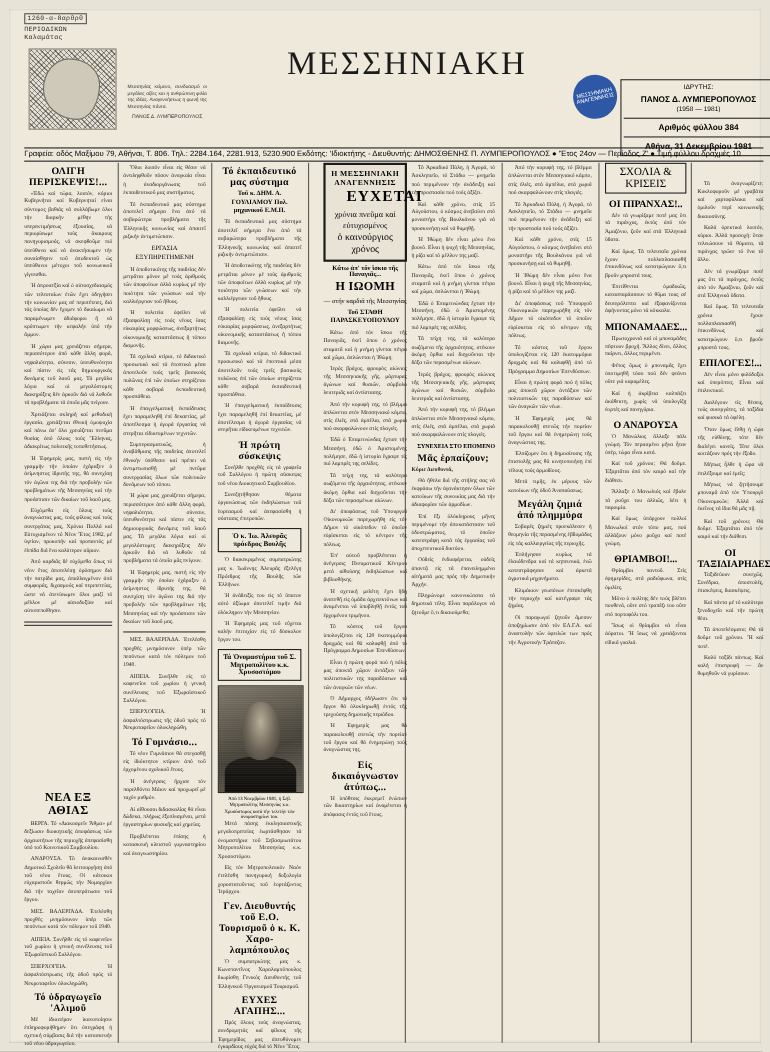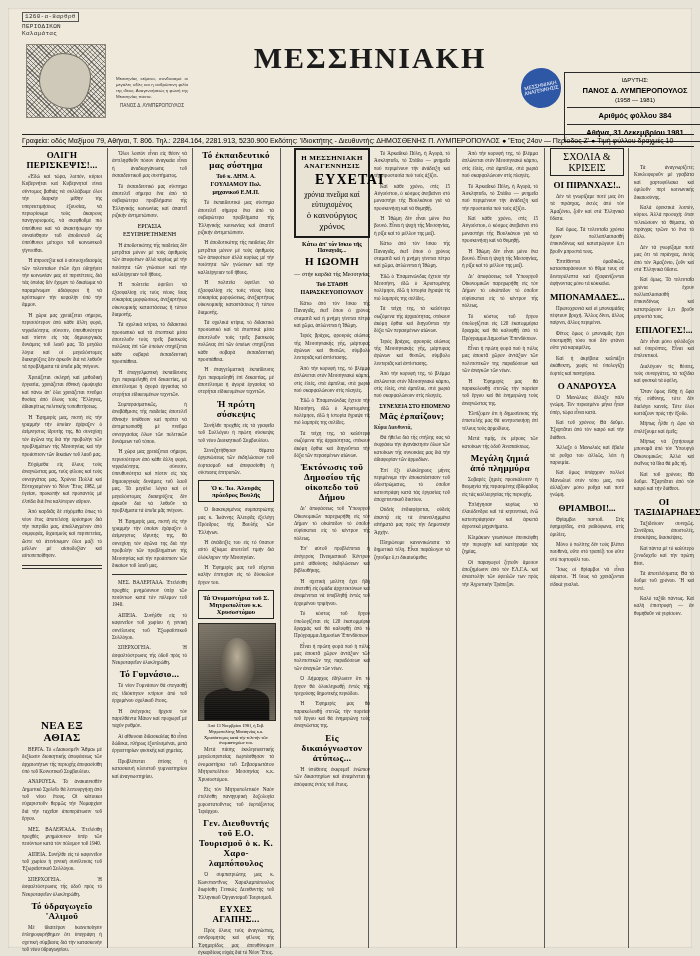--- a/index.html
+++ b/index.html
@@ -33,21 +33,21 @@
     position:absolute;left:12px;top:8px;width:52px;height:56px;background:#cfc9ba;
     border-radius:46% 54% 40% 60%/50% 42% 58% 50%;
     box-shadow:0 0 0 1px #6e6a5e inset;
   }
   
   .masthead{
     position:absolute;left:8px;top:30px;width:684px;height:86px;
   }
   .mh-title{
     position:absolute;left:178px;top:4px;width:352px;text-align:center;
-    font-family:"Liberation Serif", serif;font-weight:bold;color:#1b1b1b;
+    font-family:"Liberation Serif", serif;font-weight:normal;color:#1b1b1b;
   }
   .mh-line1{font-size:30px;letter-spacing:2px;line-height:1.05;}
   .mh-line2{font-size:30px;letter-spacing:1px;line-height:1.05;margin-top:2px;}
   .mh-badge{
     position:absolute;left:505px;top:30px;width:40px;height:40px;border-radius:50%;
     background:#2e57a6;color:#fff;font-size:5px;line-height:1.05;text-align:center;
     display:flex;align-items:center;justify-content:center;font-family:"Liberation Sans", sans-serif;
     transform:rotate(-12deg);
   }
   .mh-right{
@@ -288,21 +288,20 @@
         <div class="hdr">Η ΙΩΟΜΗ</div>
         <div class="sub">— στήν καρδιά τῆς Μεσσηνίας</div>
         <div class="byline">Τοῦ ΣΤΑΘΗ ΠΑΡΑΣΚΕΥΟΠΟΥΛΟΥ</div>
         <div class="body">
           <p>Κάτω ἀπό τόν ἴσκιο τῆς Παναγιᾶς, ἐκεῖ ὅπου ὁ χρόνος σταματᾶ καί ἡ μνήμη γίνεται πέτρα καί χῶμα, ἁπλώνεται ἡ Ἰθώμη.</p>
           <p>Ἱερός βράχος, φρουρός αἰώνιος τῆς Μεσσηνιακῆς γῆς, μάρτυρας ἀγώνων καί θυσιῶν, σύμβολο λευτεριᾶς καί ἀντίστασης.</p>
           <p>Ἀπό τήν κορυφή της, τό βλέμμα ἁπλώνεται στόν Μεσσηνιακό κάμπο, στίς ἐλιές, στά ἀμπέλια, στά χωριά πού σκαρφαλώνουν στίς πλαγιές.</p>
           <p>Ἐδῶ ὁ Ἐπαμεινώνδας ἔχτισε τήν Μεσσήνη, ἐδῶ ὁ Ἀριστομένης πολέμησε, ἐδῶ ἡ ἱστορία ἔγραψε τίς πιό λαμπρές της σελίδες.</p>
           <p>Τά τείχη της, τά καλύτερα σωζόμενα τῆς ἀρχαιότητας, στέκουν ἀκόμη ὄρθια καί διηγοῦνται τήν δόξα τῶν περασμένων αἰώνων.</p>
         </div>
-        <div class="hdr sm">Ἑκτόνωσις τοῦ Δημοσίου τῆς οἰκοπεδο τοῦ Δήμου</div>
         <div class="body">
           <p>Δι' ἀποφάσεως τοῦ Ὑπουργοῦ Οἰκονομικῶν παρεχωρήθη εἰς τόν Δῆμον τό οἰκόπεδον τό ὁποῖον εὑρίσκεται εἰς τό κέντρον τῆς πόλεως.</p>
           <p>Ἐπ' αὐτοῦ προβλέπεται ἡ ἀνέγερσις Πνευματικοῦ Κέντρου μετά αἰθούσης ἐκδηλώσεων καί βιβλιοθήκης.</p>
           <p>Ἡ σχετική μελέτη ἔχει ἤδη ἀνατεθῆ εἰς ὁμάδα ἀρχιτεκτόνων καί ἀναμένεται νά ὑποβληθῇ ἐντός τοῦ ἐρχομένου τριμήνου.</p>
           <p>Τό κόστος τοῦ ἔργου ὑπολογίζεται εἰς 120 ἑκατομμύρια δραχμάς καί θά καλυφθῇ ἀπό τό Πρόγραμμα Δημοσίων Ἐπενδύσεων.</p>
           <p>Εἶναι ἡ πρώτη φορά πού ἡ πόλις μας ἀποκτᾶ χῶρον ἀντάξιον τῶν πολιτιστικῶν της παραδόσεων καί τῶν ἀναγκῶν τῶν νέων.</p>
           <p>Ὁ Δήμαρχος ἐδήλωσεν ὅτι τό ἔργον θά ὁλοκληρωθῇ ἐντός τῆς τρεχούσης δημοτικῆς περιόδου.</p>
           <p>Ἡ Ἐφημερίς μας θά παρακολουθῇ στενῶς τήν πορείαν τοῦ ἔργου καί θά ἐνημερώνῃ τούς ἀναγνώστας της.</p>
         </div>
         <div class="hdr sm">Εἰς δικαιόγνωστον ἀτύπως...</div>

